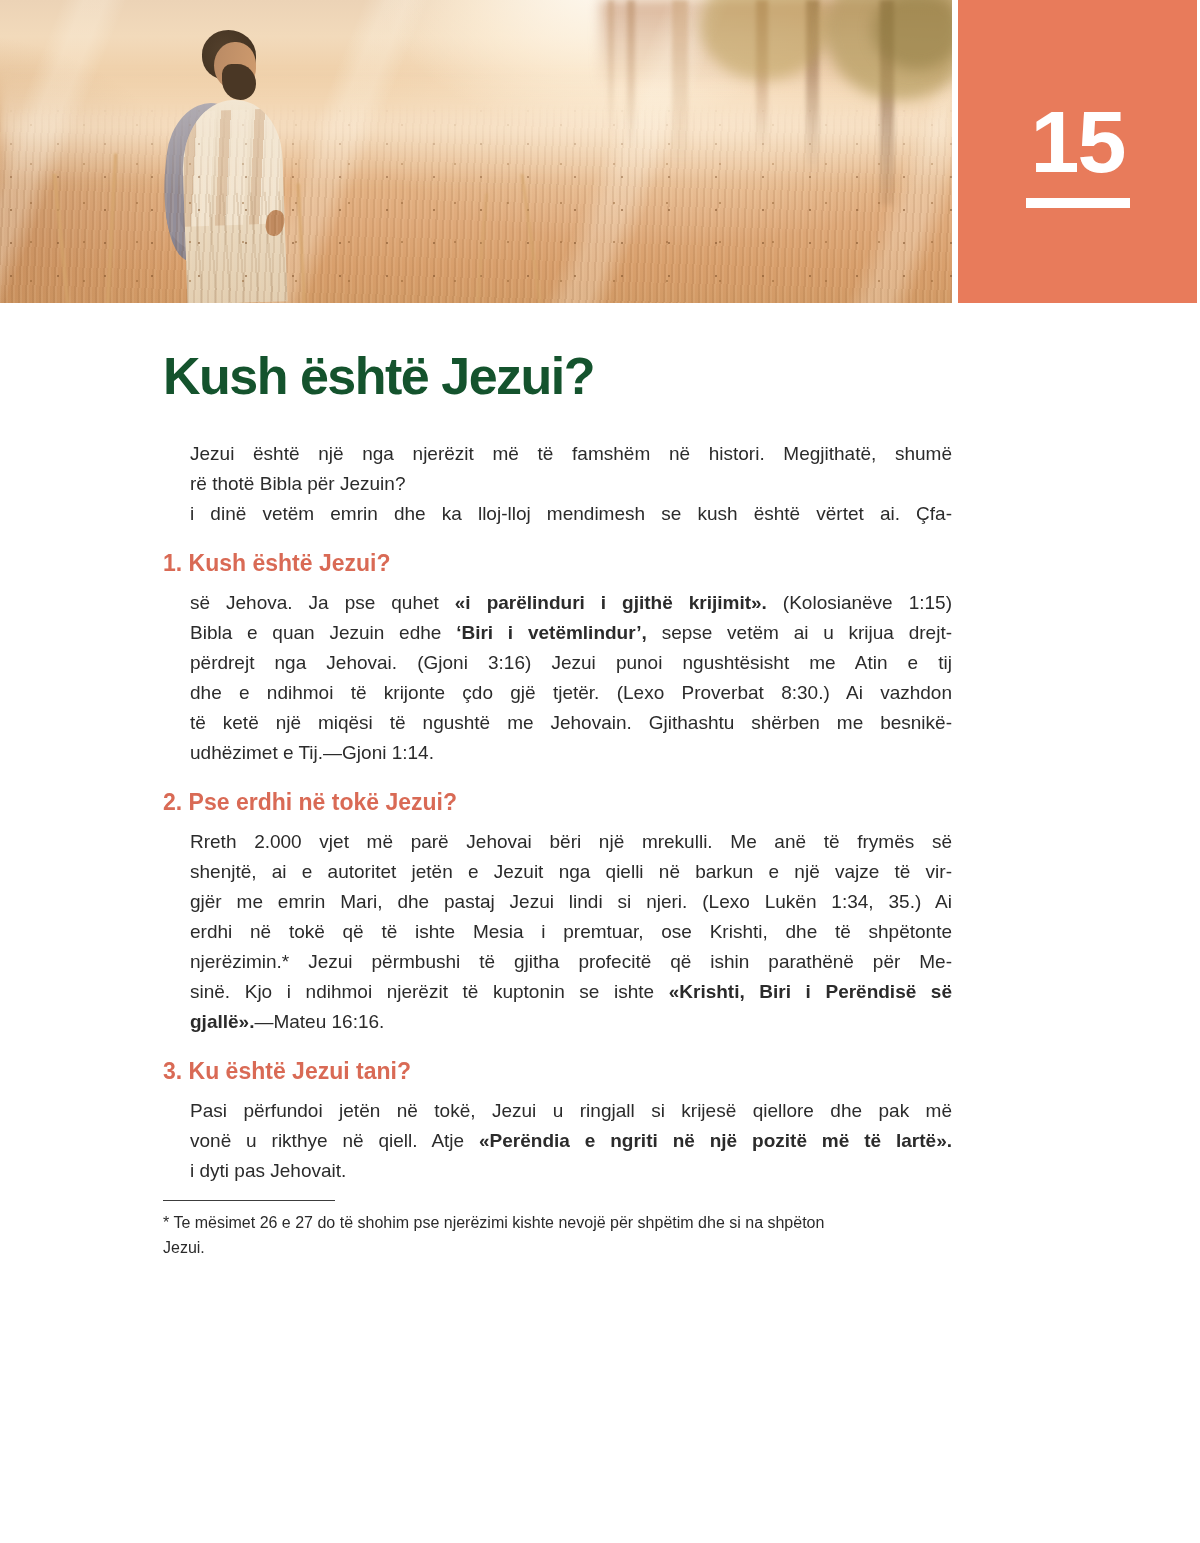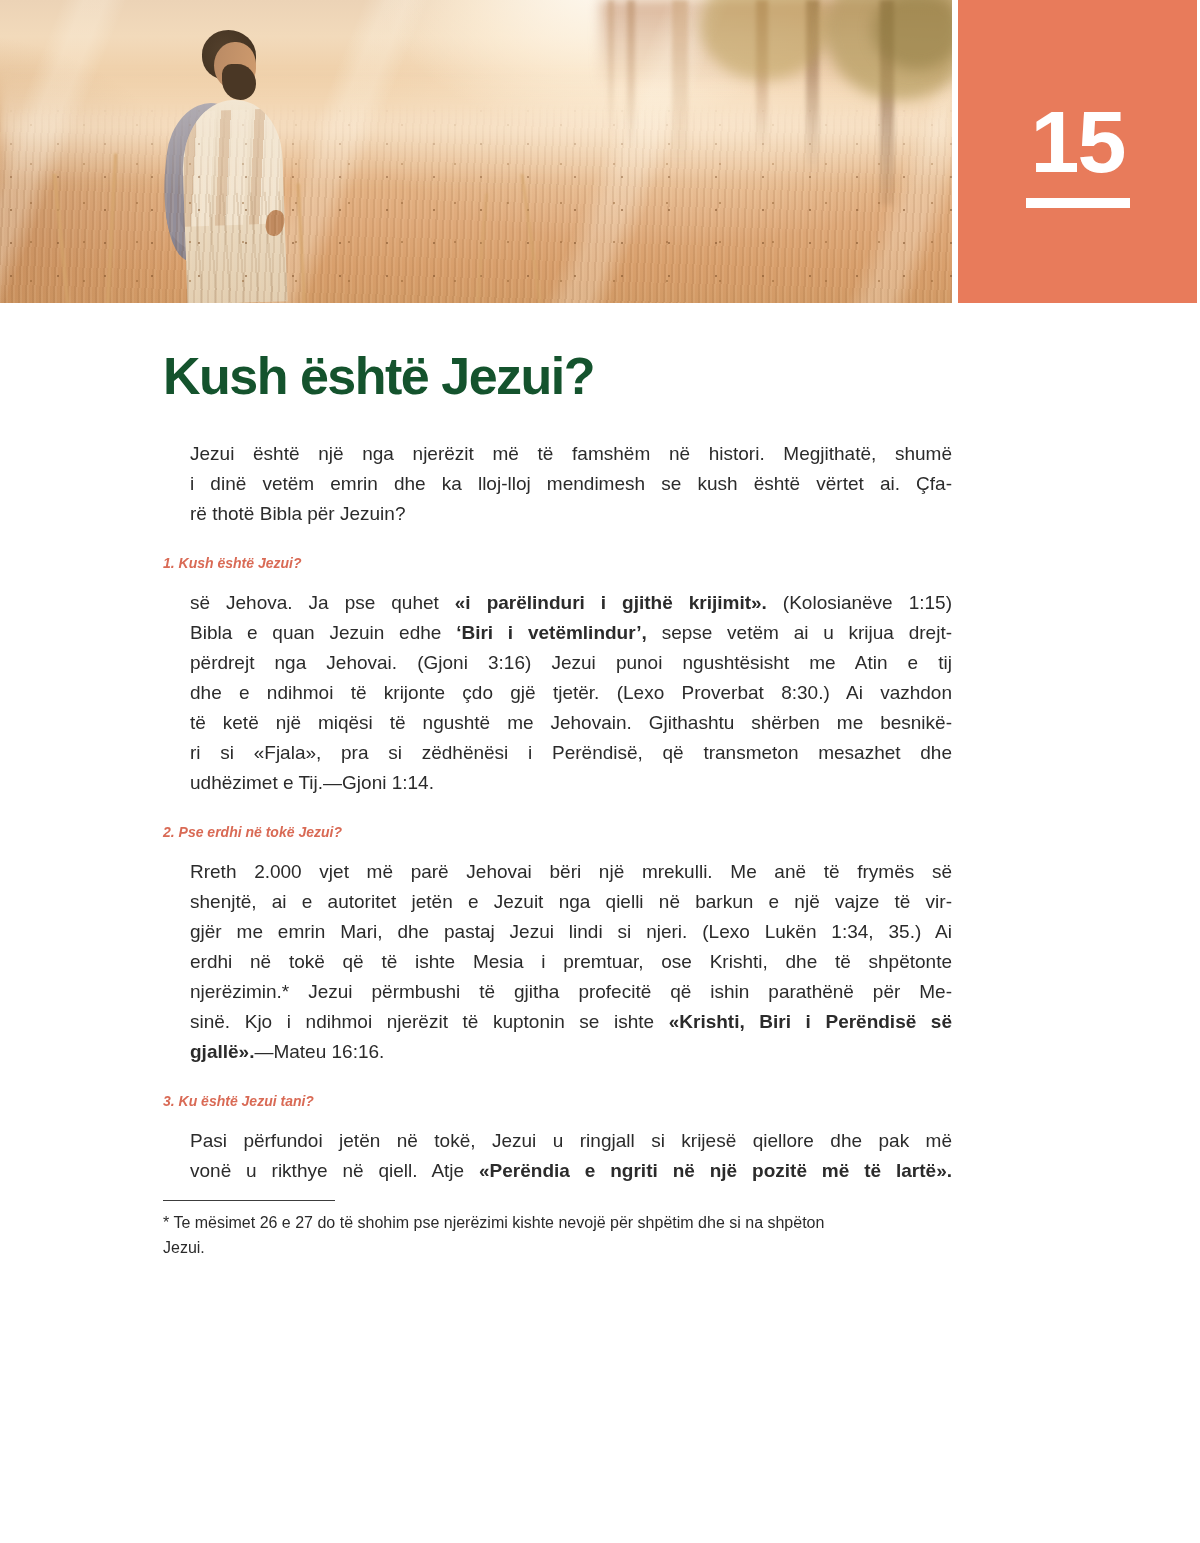--- a/index.html
+++ b/index.html
@@ -71,21 +71,21 @@
   .chapter{position:absolute;left:958px;top:0;width:239px;height:303px;background:var(--accent,#E87B5B);
     display:flex;flex-direction:column;align-items:center;justify-content:center;padding-top:10px;box-sizing:border-box;}
   .chapter-number{color:#fff;font-size:88px;font-weight:bold;line-height:0.85;letter-spacing:-2px;}
   .chapter-underline{width:104px;height:10px;background:#fff;margin-top:18px;}
 
   
   .content{position:absolute;top:303px;left:0;width:1200px;}
   .title{margin:44px 248px 0 163px;font-size:52px;line-height:58px;font-weight:bold;letter-spacing:-1.5px;color:#14532d;}
   .para{margin:11px 248px 0 190px;}
   .intro{margin-top:34px;}
-  .heading{margin:20px 248px 10px 163px;font-size:14px;line-height:28px;font-weight:bold;color:var(--heading,#D96A55);font-style:italic;}
+  .heading{margin:20px 248px 10px 163px;font-size:23px;line-height:28px;font-weight:bold;color:var(--heading,#D96A55);}
   .jline{font-size:19px;line-height:30px;color:#2b2b2b;text-align:justify;text-align-last:justify;}
   .jline.last{text-align-last:left;}
   .b{font-weight:bold;}
   .footnote{margin:14px 248px 8px 163px;}
   .fn-rule{width:172px;height:1px;background:#3c3c3c;margin-bottom:9px;}
   .fn-text .jline{font-size:16px;line-height:25px;text-align:left;text-align-last:auto;color:#2b2b2b;}
 </style>
 </head>
 <body>
 
@@ -125,33 +125,32 @@
       <div class="chapter-number">15</div>
       <div class="chapter-underline"></div>
     </div>
   </div>
 
   <div class="content">
     <h1 class="title">Kush është Jezui?</h1>
 
     <div class="para intro">
         <div class="jline"><span>Jezui është një nga njerëzit më të famshëm në histori. Megjithatë, shumë</span></div>
+        <div class="jline last"><span>rë thotë Bibla për Jezuin?</span></div>
         <div class="jline"><span>i dinë vetëm emrin dhe ka lloj-lloj mendimesh se kush është vërtet ai. Çfa-</span></div>
-        <div class="jline last"><span>rë thotë Bibla për Jezuin?</span></div>
       </div>
 
     <section>
       <h2 class="heading">1. Kush është Jezui?</h2>
       <div class="para">
           <div class="jline"><span>së Jehova. Ja pse quhet </span><span class="b">«i parëlinduri i gjithë krijimit».</span><span> (Kolosianëve 1:15)</span></div>
           <div class="jline"><span>Bibla e quan Jezuin edhe </span><span class="b">‘Biri i vetëmlindur’,</span><span> sepse vetëm ai u krijua drejt-</span></div>
           <div class="jline"><span>përdrejt nga Jehovai. (Gjoni 3:16) Jezui punoi ngushtësisht me Atin e tij</span></div>
           <div class="jline"><span>dhe e ndihmoi të krijonte çdo gjë tjetër. (Lexo Proverbat 8:30.) Ai vazhdon</span></div>
           <div class="jline"><span>të ketë një miqësi të ngushtë me Jehovain. Gjithashtu shërben me besnikë-</span></div>
-          <div class="jline"><span>ri si «Fjala», pra si zëdhënësi i Perëndisë, që transmeton mesazhet dhe</span></div>
           <div class="jline last"><span>udhëzimet e Tij.—Gjoni 1:14.</span></div>
         </div>
     </section>
 
     <section>
       <h2 class="heading">2. Pse erdhi në tokë Jezui?</h2>
       <div class="para">
           <div class="jline"><span>Rreth 2.000 vjet më parë Jehovai bëri një mrekulli. Me anë të frymës së</span></div>
           <div class="jline"><span>shenjtë, ai e autoritet jetën e Jezuit nga qielli në barkun e një vajze të vir-</span></div>
           <div class="jline"><span>gjër me emrin Mari, dhe pastaj Jezui lindi si njeri. (Lexo Lukën 1:34, 35.) Ai</span></div>
@@ -160,20 +159,21 @@
           <div class="jline"><span>sinë. Kjo i ndihmoi njerëzit të kuptonin se ishte </span><span class="b">«Krishti, Biri i Perëndisë së</span></div>
           <div class="jline last"><span class="b">gjallë».</span><span>—Mateu 16:16.</span></div>
         </div>
     </section>
 
     <section>
       <h2 class="heading">3. Ku është Jezui tani?</h2>
       <div class="para">
           <div class="jline"><span>Pasi përfundoi jetën në tokë, Jezui u ringjall si krijesë qiellore dhe pak më</span></div>
           <div class="jline"><span>vonë u rikthye në qiell. Atje </span><span class="b">«Perëndia e ngriti në një pozitë më të lartë».</span></div>
+          <div class="jline last"><span>i dyti pas Jehovait.</span></div>
         </div>
     </section>
 
     <div class="footnote">
       <div class="fn-rule"></div>
       <div class="fn-text">
           <div class="jline"><span>* Te mësimet 26 e 27 do të shohim pse njerëzimi kishte nevojë për shpëtim dhe si na shpëton</span></div>
           <div class="jline last"><span>Jezui.</span></div>
         </div>
     </div>

